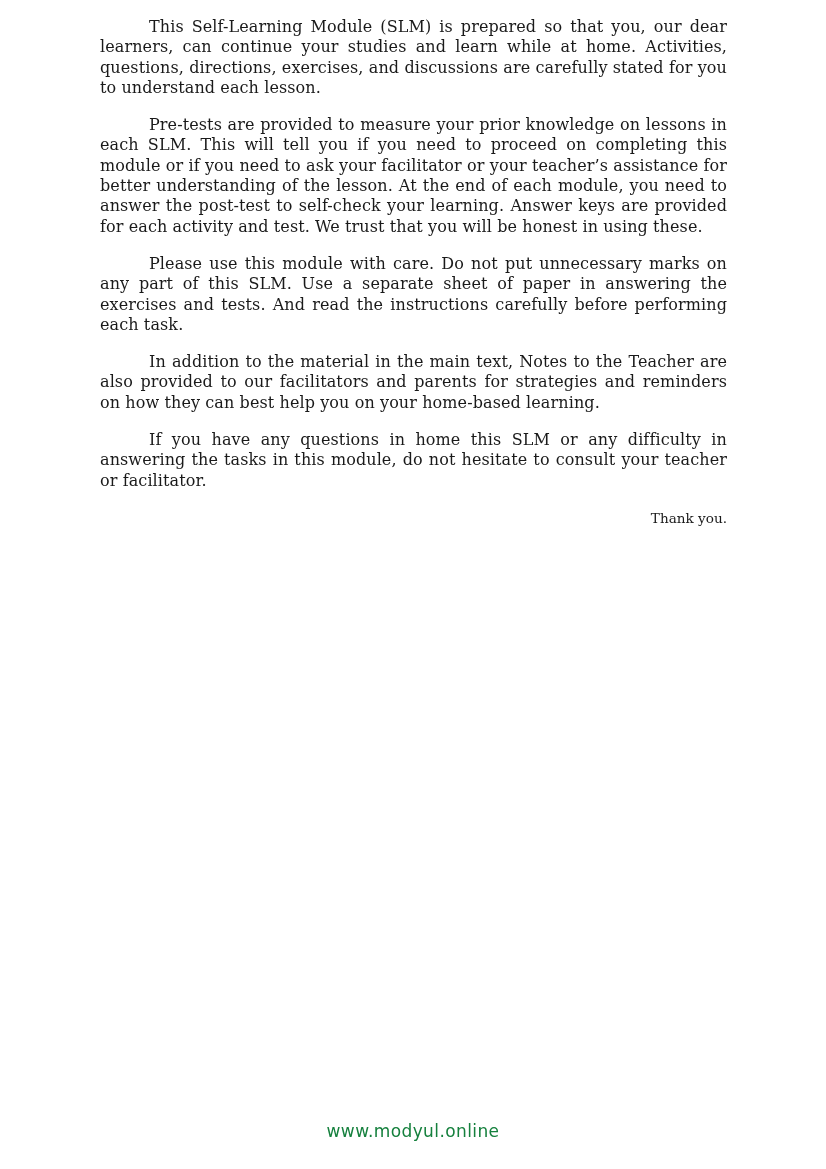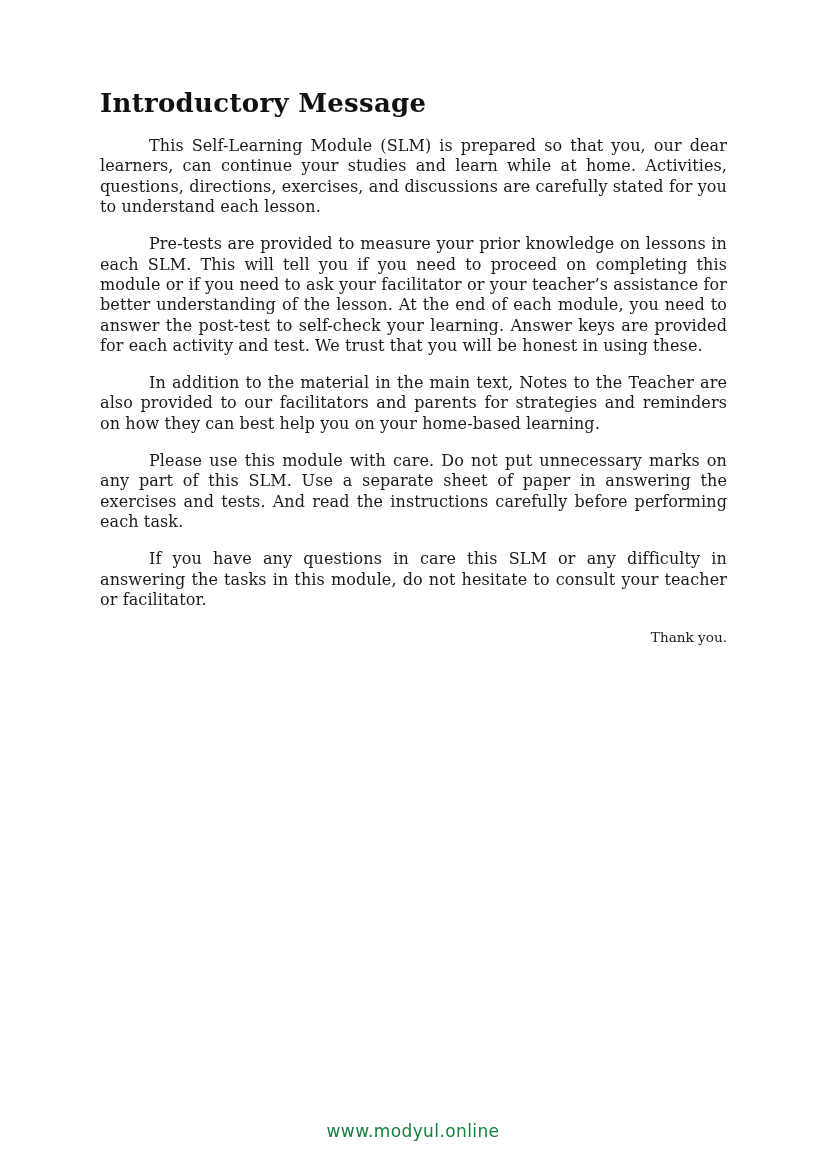--- a/index.html
+++ b/index.html
@@ -57,29 +57,28 @@
     font-size: 17px;
     letter-spacing: 0.4px;
     color: #15803d;
     user-select: none;
   }
 </style>
 </head>
 <body>
 
 <div class="page-content">
-  <h1 class="doc-title">Introductory Message</h1>
 
   <p class="body-para">This Self-Learning Module (SLM) is prepared so that you, our dear learners, can continue your studies and learn while at home.  Activities, questions, directions, exercises, and discussions are carefully stated for you to understand each lesson.</p>
 
 
   <p class="body-para">Pre-tests are provided to measure your prior knowledge on lessons in each SLM. This will tell you if you need to proceed on completing this module or if you need to ask your facilitator or your teacher’s assistance for better understanding of the lesson. At the end of each module, you need to answer the post-test to self-check your learning. Answer keys are provided for each activity and test. We trust that you will be honest in using these.</p>
 
+  <p class="body-para">Please use this module with care. Do not put unnecessary marks on any part of this SLM. Use a separate sheet of paper in answering the exercises and tests.  And read the instructions carefully before performing each task.</p>
+
   <p class="body-para">In addition to the material in the main text, Notes to the Teacher are also provided to our facilitators and parents for strategies and reminders on how they can best help you on your home-based learning.</p>
 
-  <p class="body-para">Please use this module with care. Do not put unnecessary marks on any part of this SLM. Use a separate sheet of paper in answering the exercises and tests.  And read the instructions carefully before performing each task.</p>
-
-  <p class="body-para">If you have any questions in care this SLM or any difficulty in answering the tasks in this module, do not hesitate to consult your teacher or facilitator.</p>
+  <p class="body-para">If you have any questions in home this SLM or any difficulty in answering the tasks in this module, do not hesitate to consult your teacher or facilitator.</p>
 
   <p class="closing-line">Thank you.</p>
 </div>
 
 <div class="watermark">www.modyul.online</div>
 
 </body></html>

